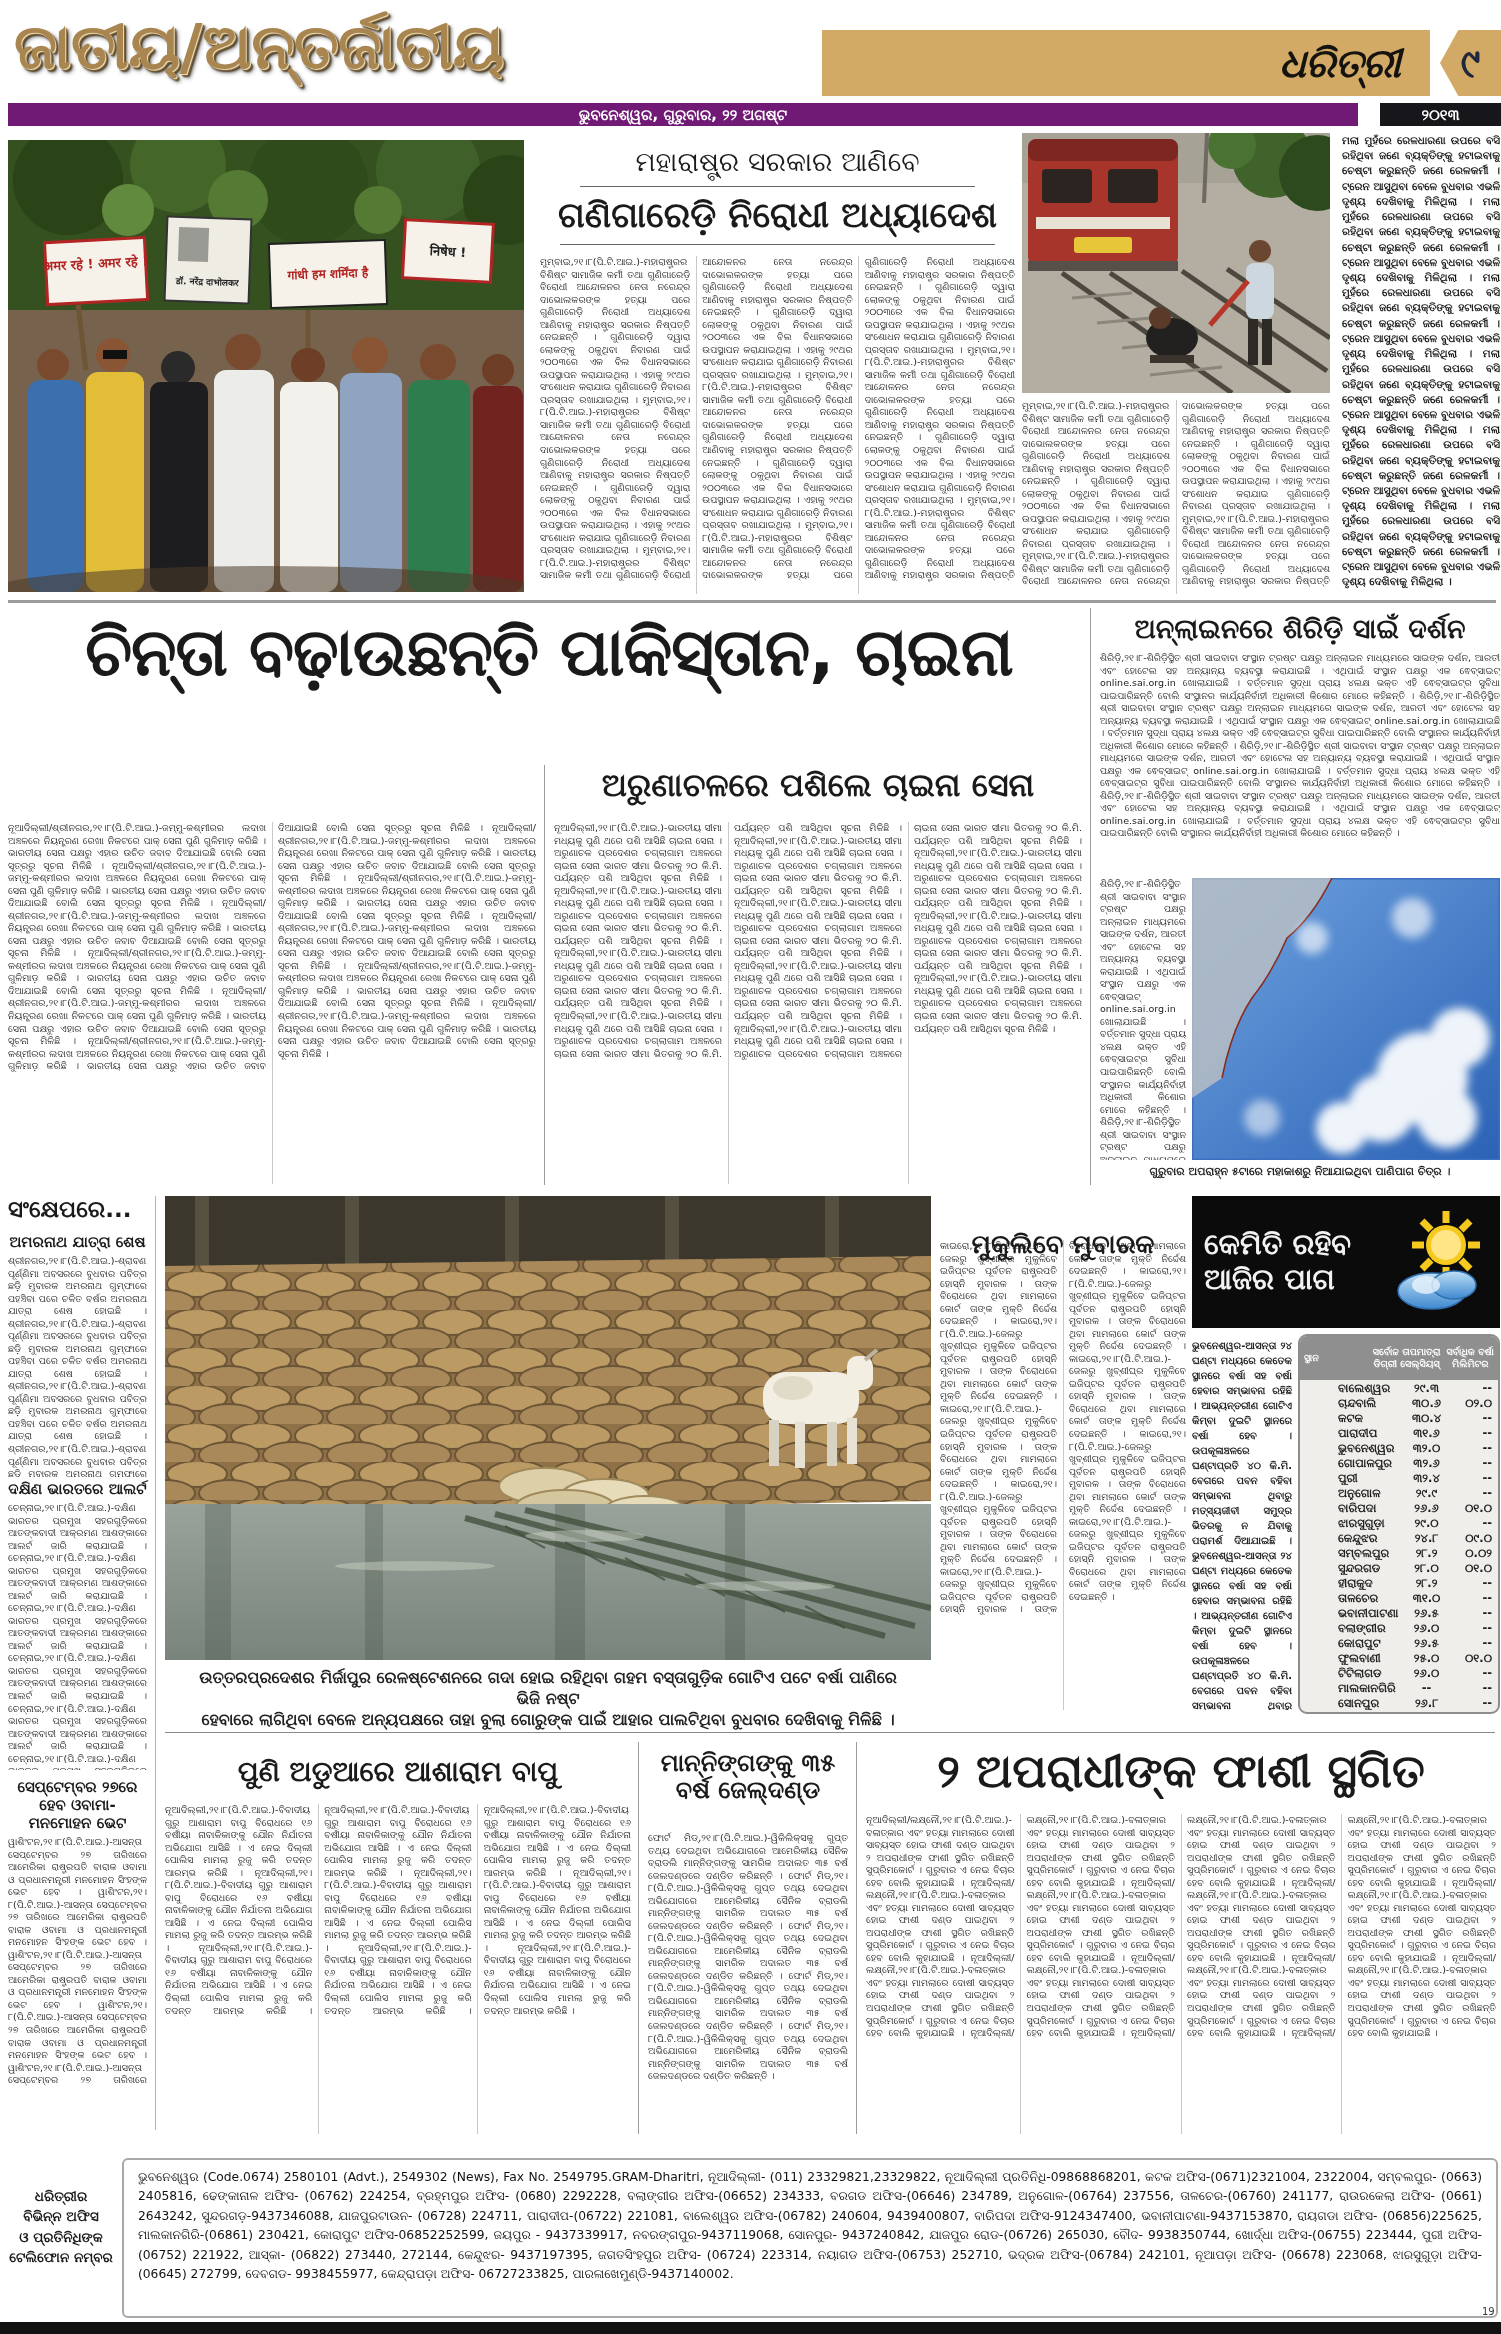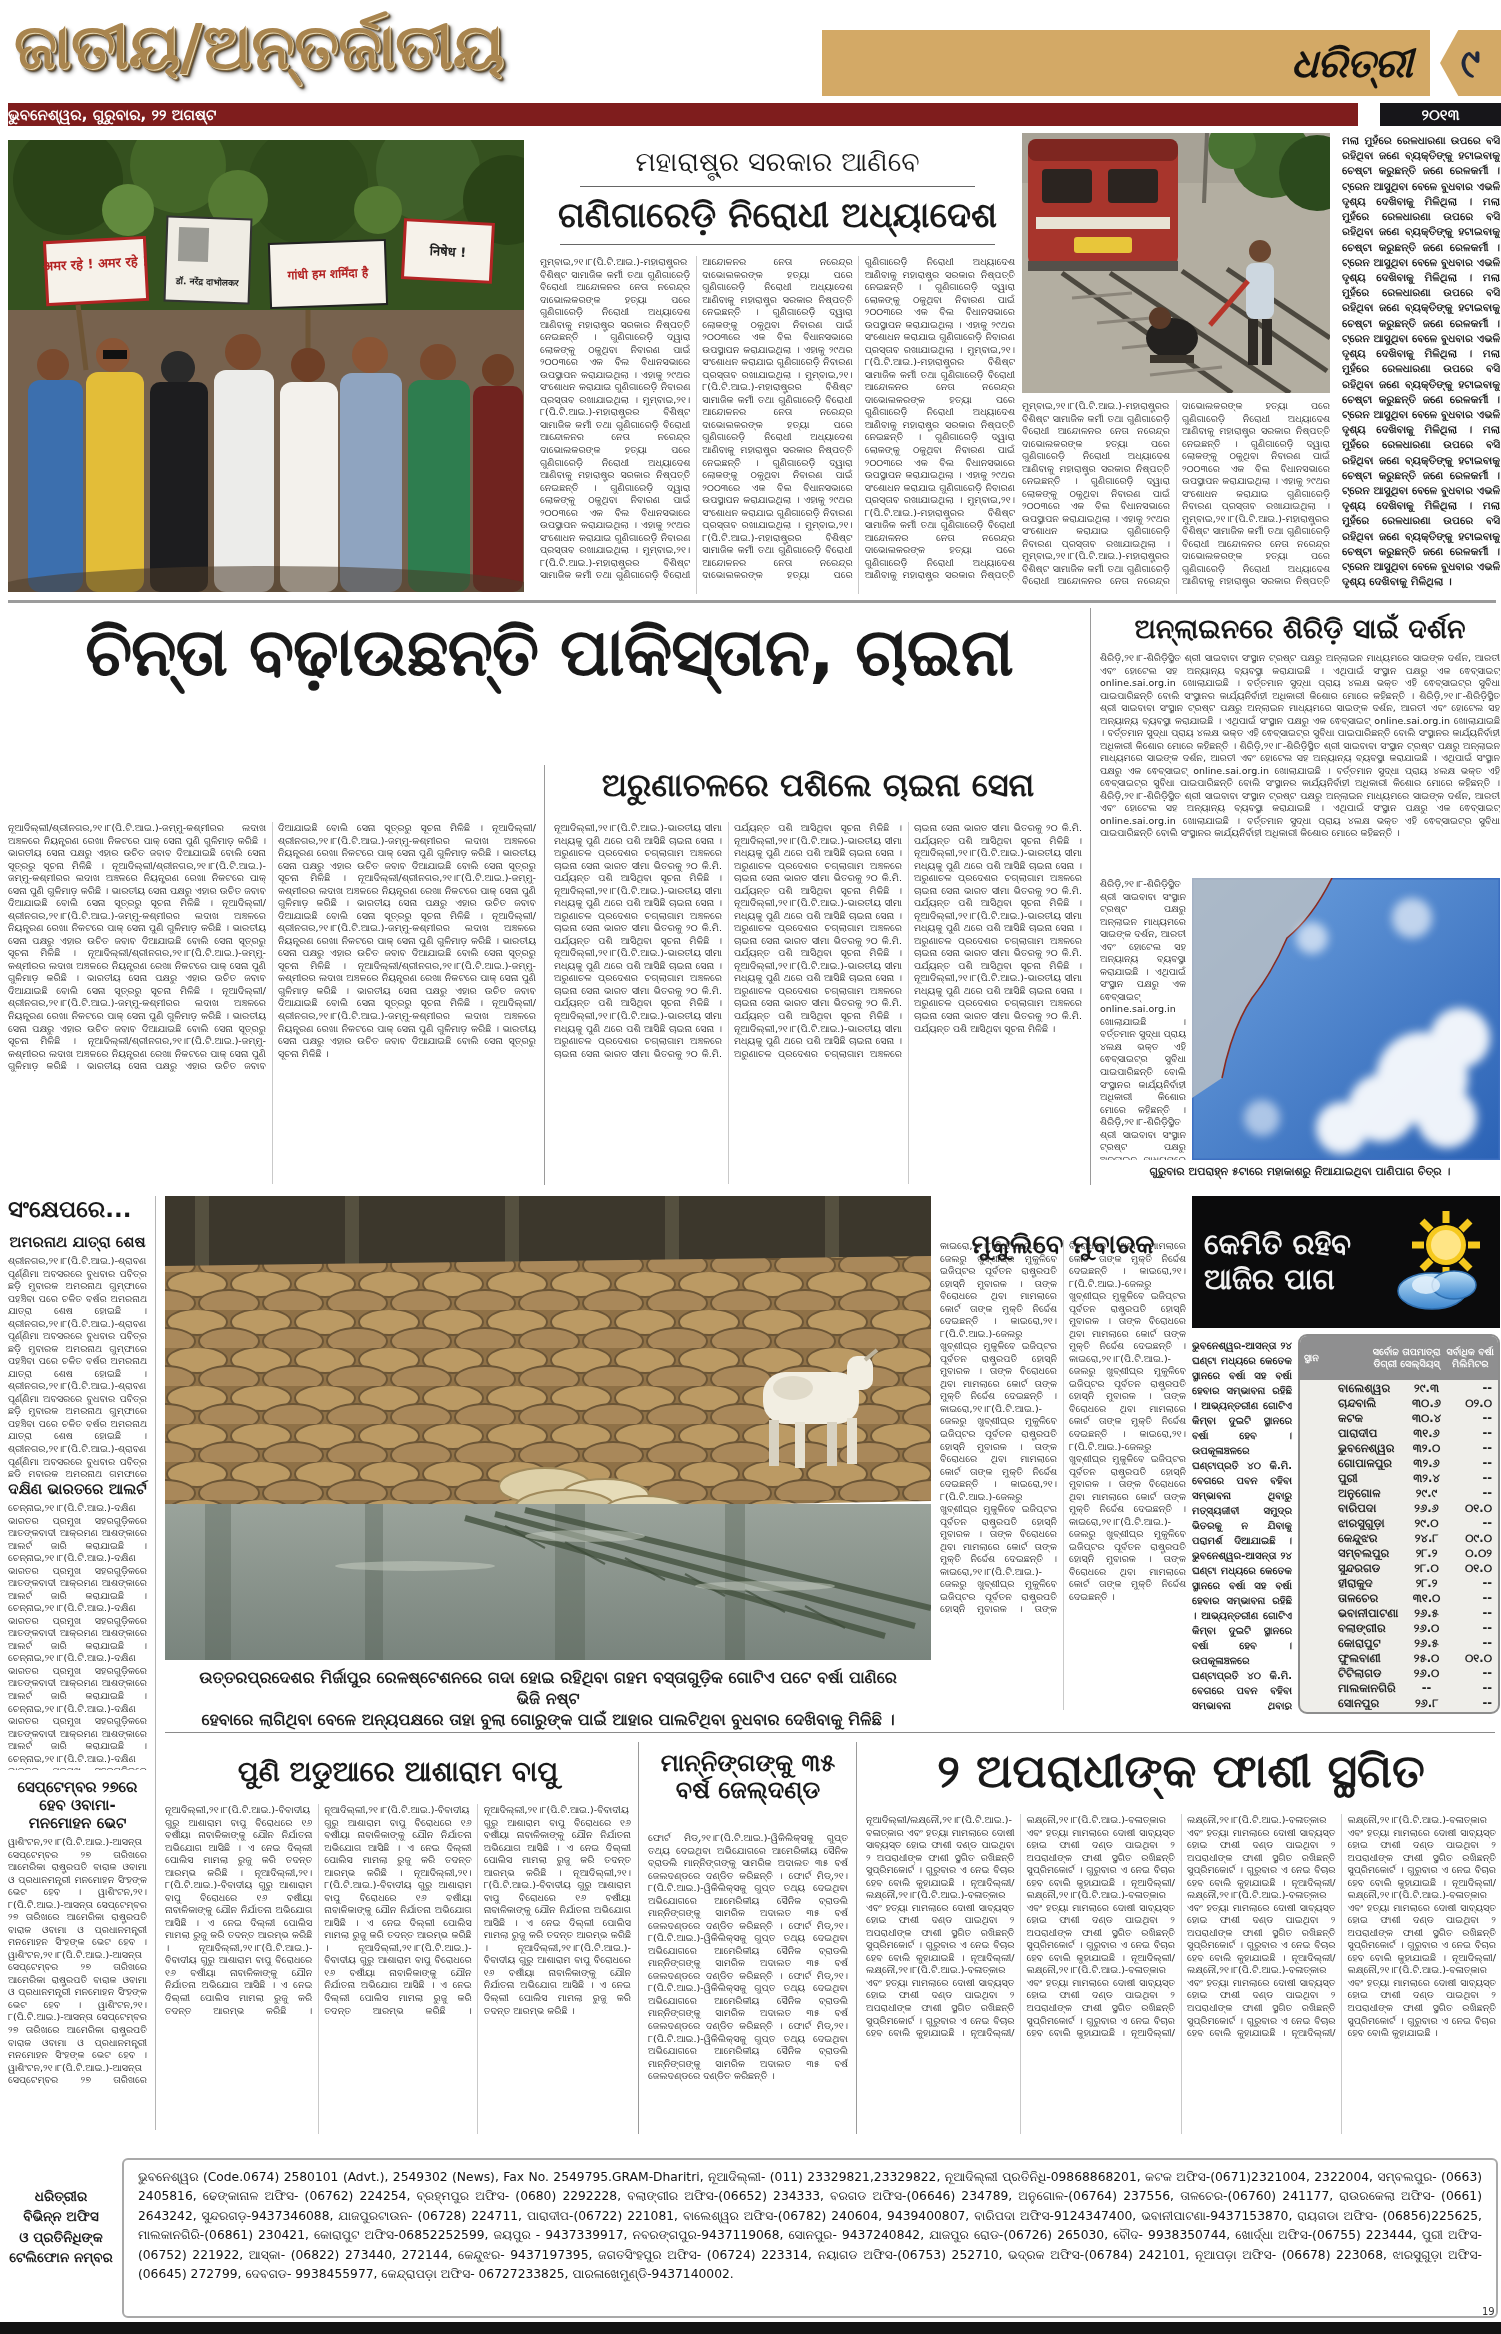--- a/index.html
+++ b/index.html
@@ -9,22 +9,22 @@
   .ovh{overflow:hidden;}
   
   .mast-title{font-family:"DejaVu Serif","Liberation Serif",serif;font-weight:bold;font-size:62px;
     color:#a8metal;color:#a9854f;white-space:nowrap;
     text-shadow:1px 1px 0 #e9d9b4,2px 2px 0 #7c6136,3px 3px 2px #46351d,4px 4px 4px rgba(0,0,0,.45);}
   .tanbox{background:#d3a966;}
   .brand{font-size:40px;font-weight:bold;font-style:italic;color:#151310;letter-spacing:-1px;}
   .pageno-chip{background:#d3a966;clip-path:polygon(30% 0,100% 0,100% 100%,30% 100%,0 50%);
     display:flex;align-items:center;justify-content:center;}
   .pageno{font-size:40px;font-weight:bold;color:#20283c;}
-  .datebar{background:#7f1d1d;color:#fff;font-size:15px;font-weight:bold;
-    display:flex;align-items:center;justify-content:flex-start;box-sizing:border-box;}
+  .datebar{background:#701a75;color:#fff;font-size:15px;font-weight:bold;
+    display:flex;align-items:center;justify-content:center;box-sizing:border-box;}
   .yearbox{background:#17161a;color:#fff;font-size:15px;font-weight:bold;
     display:flex;align-items:center;justify-content:center;}
   
   .kicker{font-size:27px;text-align:center;font-weight:500;}
   .h-rule{border-top:1px solid #666;}
   .head1{font-size:35px;font-weight:bold;text-align:center;line-height:1.1;}
   .lead-head{font-size:66px;font-weight:800;letter-spacing:-1px;text-align:center;white-space:nowrap;line-height:1.05;}
   .head2{font-size:32px;font-weight:bold;text-align:center;line-height:1.1;}
   .head3{font-size:27px;font-weight:bold;text-align:center;line-height:1.12;}
   .head-big{font-size:46px;font-weight:800;text-align:center;white-space:nowrap;}
@@ -61,21 +61,21 @@
   .foot-label{font-size:13.5px;font-weight:bold;text-align:center;line-height:1.5;}
   .bstrip{background:#121212;}
   .tiny-pn{font-size:10px;color:#333;}
 </style>
 </head>
 <body>
 
 <div id="page">
 
   <div class="abs mast-title" style="left:14px;top:10px;width:800px;height:92px;overflow:hidden;">ଜାତୀୟ/ଅନ୍ତର୍ଜାତୀୟ</div>
-  <div class="abs tanbox" style="left:822px;top:30px;width:608px;height:66px;display:flex;align-items:center;justify-content:flex-end;padding-right:18px;box-sizing:border-box;">
+  <div class="abs tanbox" style="left:822px;top:30px;width:608px;height:66px;display:flex;align-items:center;justify-content:flex-end;padding-right:30px;box-sizing:border-box;">
     <span class="brand">ଧରିତ୍ରୀ</span>
   </div>
   <div class="abs pageno-chip" style="left:1440px;top:30px;width:61px;height:66px;">
     <span class="pageno">୯</span>
   </div>
   <div class="abs datebar" style="left:8px;top:103px;width:1350px;height:23px;">
     <span>ଭୁବନେଶ୍ୱର, ଗୁରୁବାର, ୨୨ ଅଗଷ୍ଟ</span>
   </div>
   <div class="abs yearbox" style="left:1380px;top:103px;width:121px;height:23px;">
     <span>୨୦୧୩</span>

